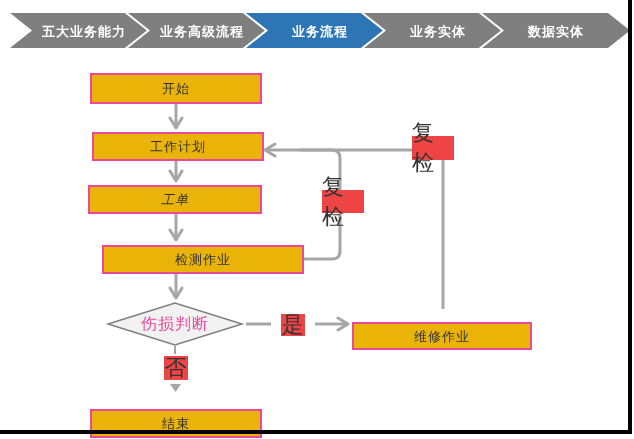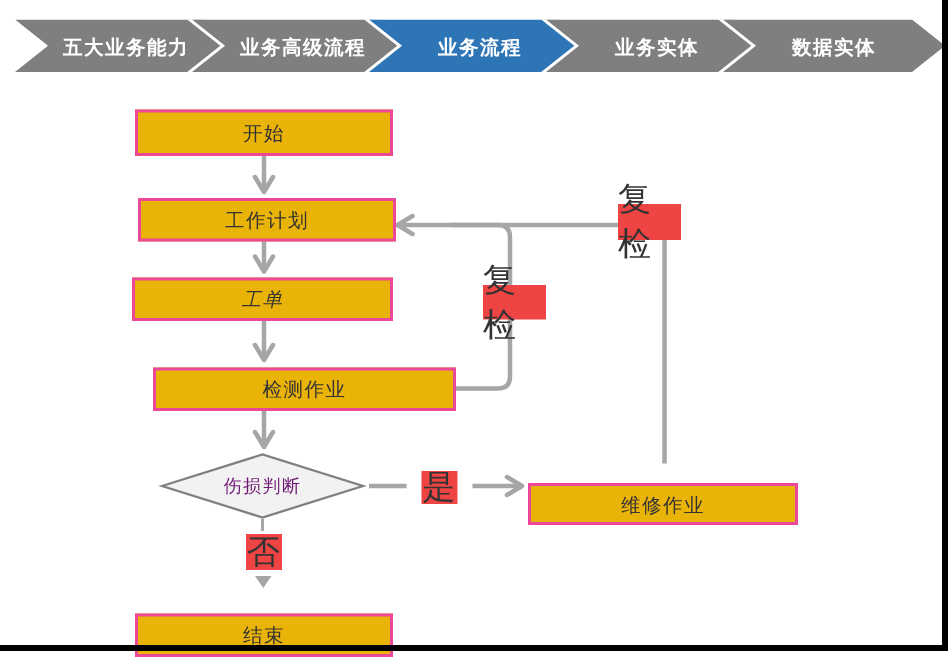--- a/index.html
+++ b/index.html
@@ -24,21 +24,21 @@
     box-sizing:border-box;
     background:#eab308;
     border:2px solid #ec4899;
     display:flex;align-items:center;justify-content:center;
     font-size:13px;color:#333333;letter-spacing:1px;
     line-height:1;
   }
   .diamond-label{
     position:absolute;
     display:flex;align-items:center;justify-content:center;
-    font-size:12px;color:#701a75;letter-spacing:1px;
+    font-size:16px;color:#ec4899;letter-spacing:1px;
     background:transparent;
   }
   .edge-label{
     position:absolute;
     display:flex;align-items:center;justify-content:center;
     font-size:22px;color:#333333;letter-spacing:1px;
     background:#ef4444;
   }
   
   .page-edge{position:absolute;background:#000000;}

